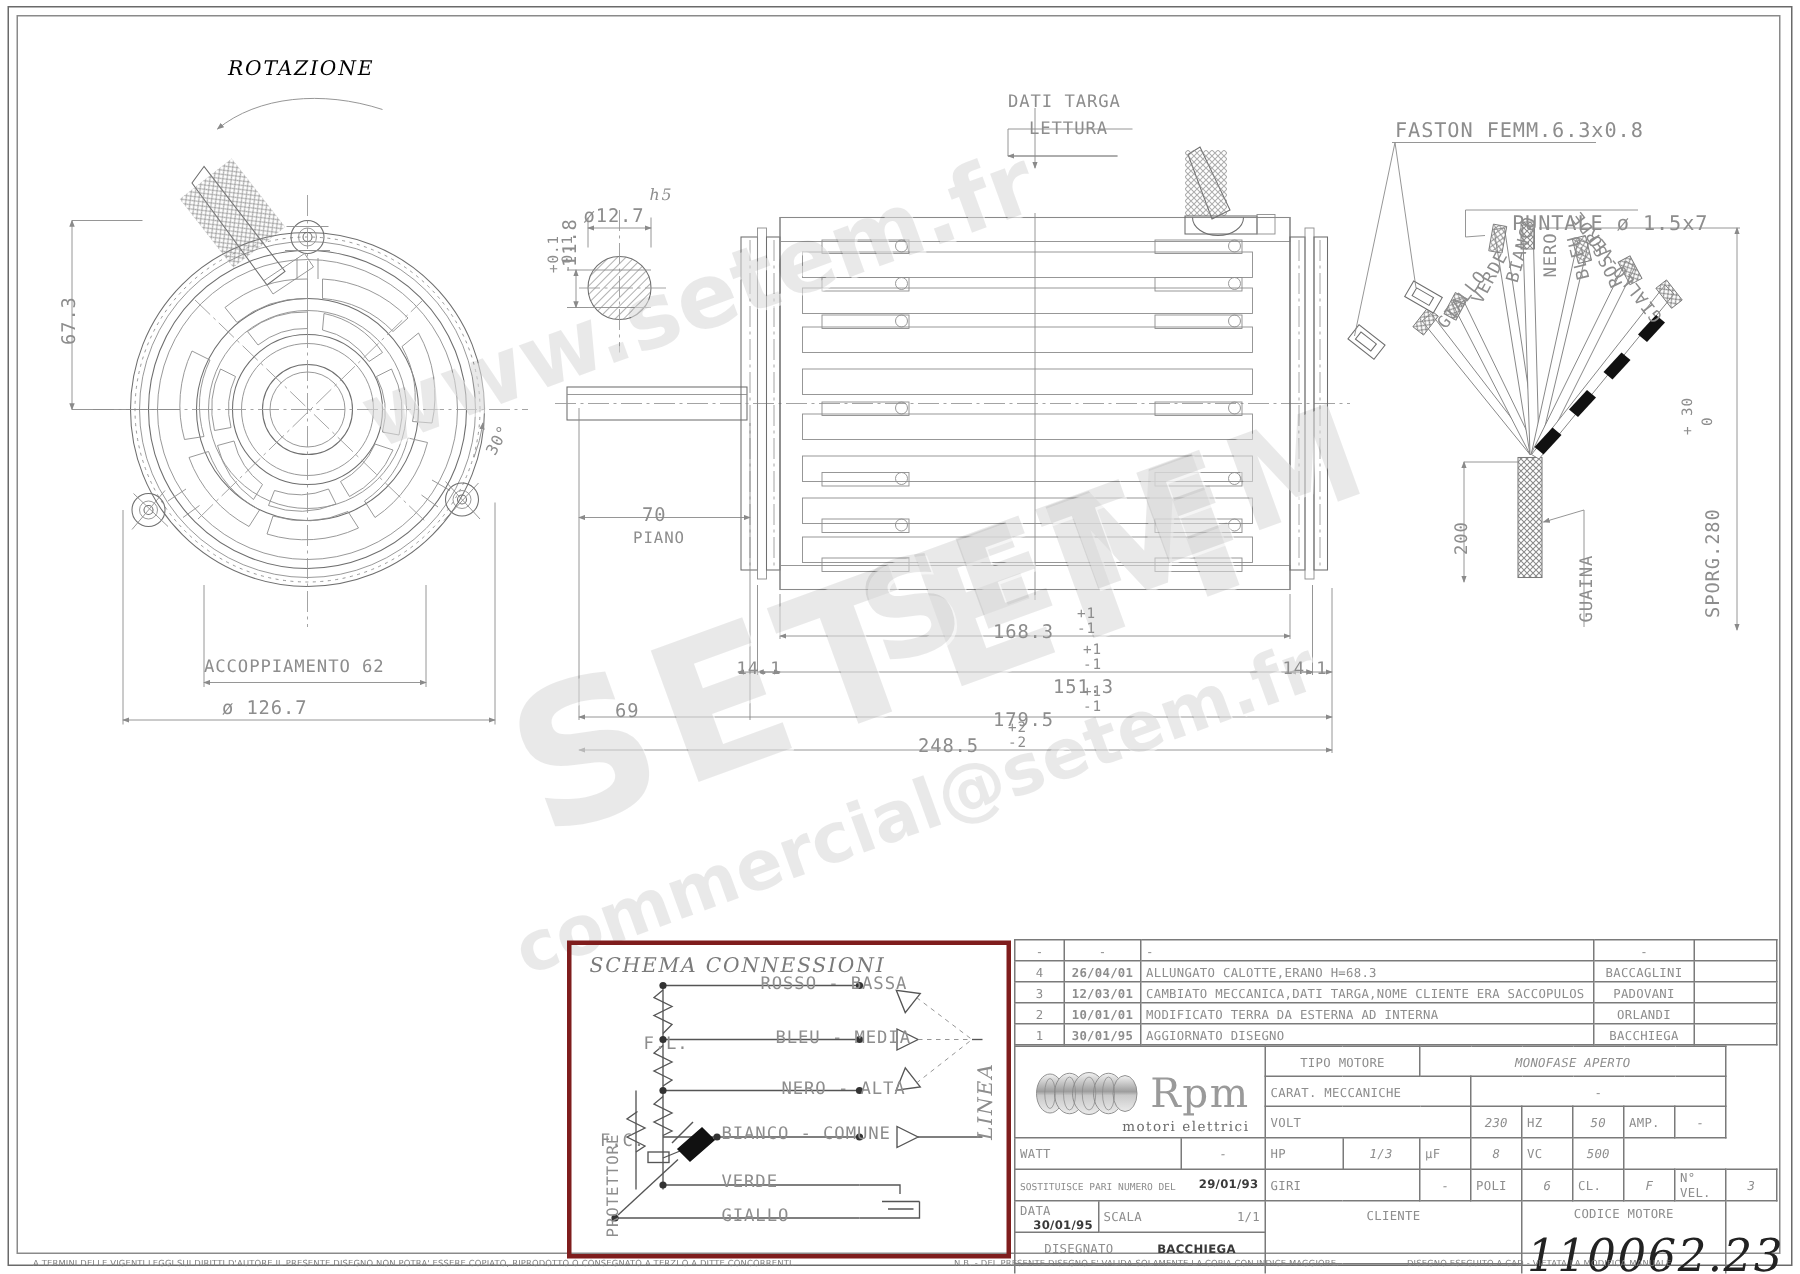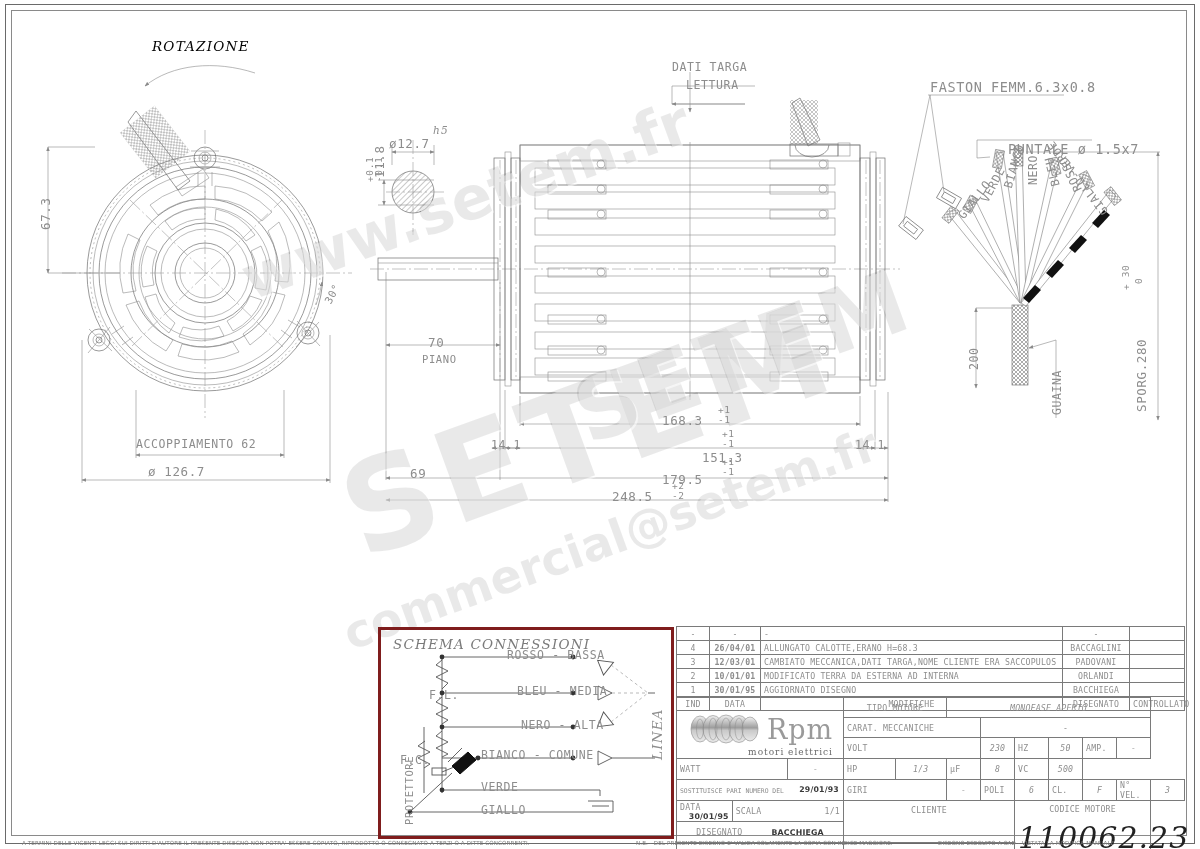--- a/index.html
+++ b/index.html
@@ -486,27 +486,20 @@
       <td>MODIFICATO TERRA DA ESTERNA AD INTERNA</td>
       <td class="c tiny">ORLANDI</td>
       <td class="c tiny"></td>
     </tr>
     <tr>
       <td class="c">1</td>
       <td class="c valb">30/01/95</td>
       <td>AGGIORNATO DISEGNO</td>
       <td class="c tiny">BACCHIEGA</td>
       <td class="c tiny"></td>
-    </tr>
-    <tr>
-      <td class="c">IND</td>
-      <td class="c">DATA</td>
-      <td class="c">MODIFICHE</td>
-      <td class="c tiny">DISEGNATO</td>
-      <td class="c tiny">CONTROLLATO</td>
     </tr>
   </tbody>
     </table>
 
   <table class="tb-tbl" id="maintb">
 
     <tbody>
         <tr>
       <td rowspan="3" colspan="3" style="width:166px;height:58px;padding:0;">
         <div class="logo-wrap">

